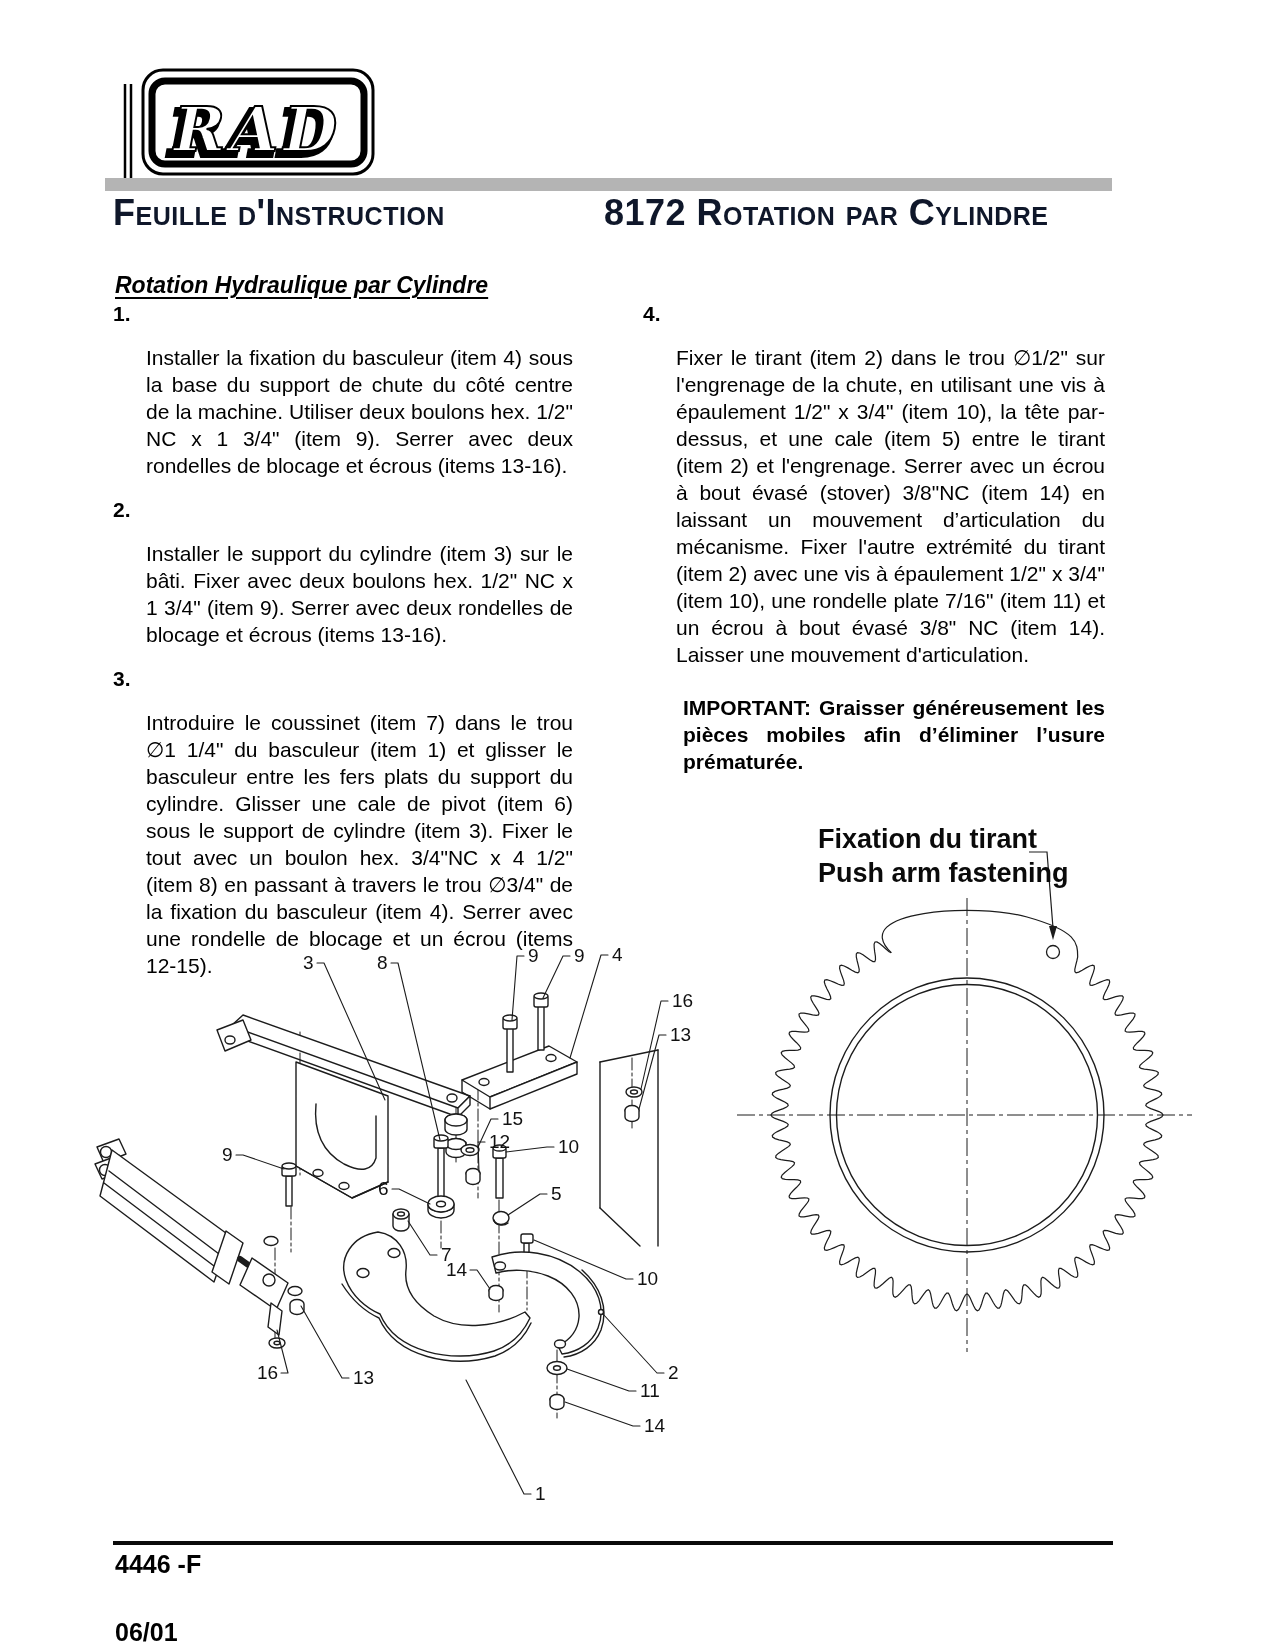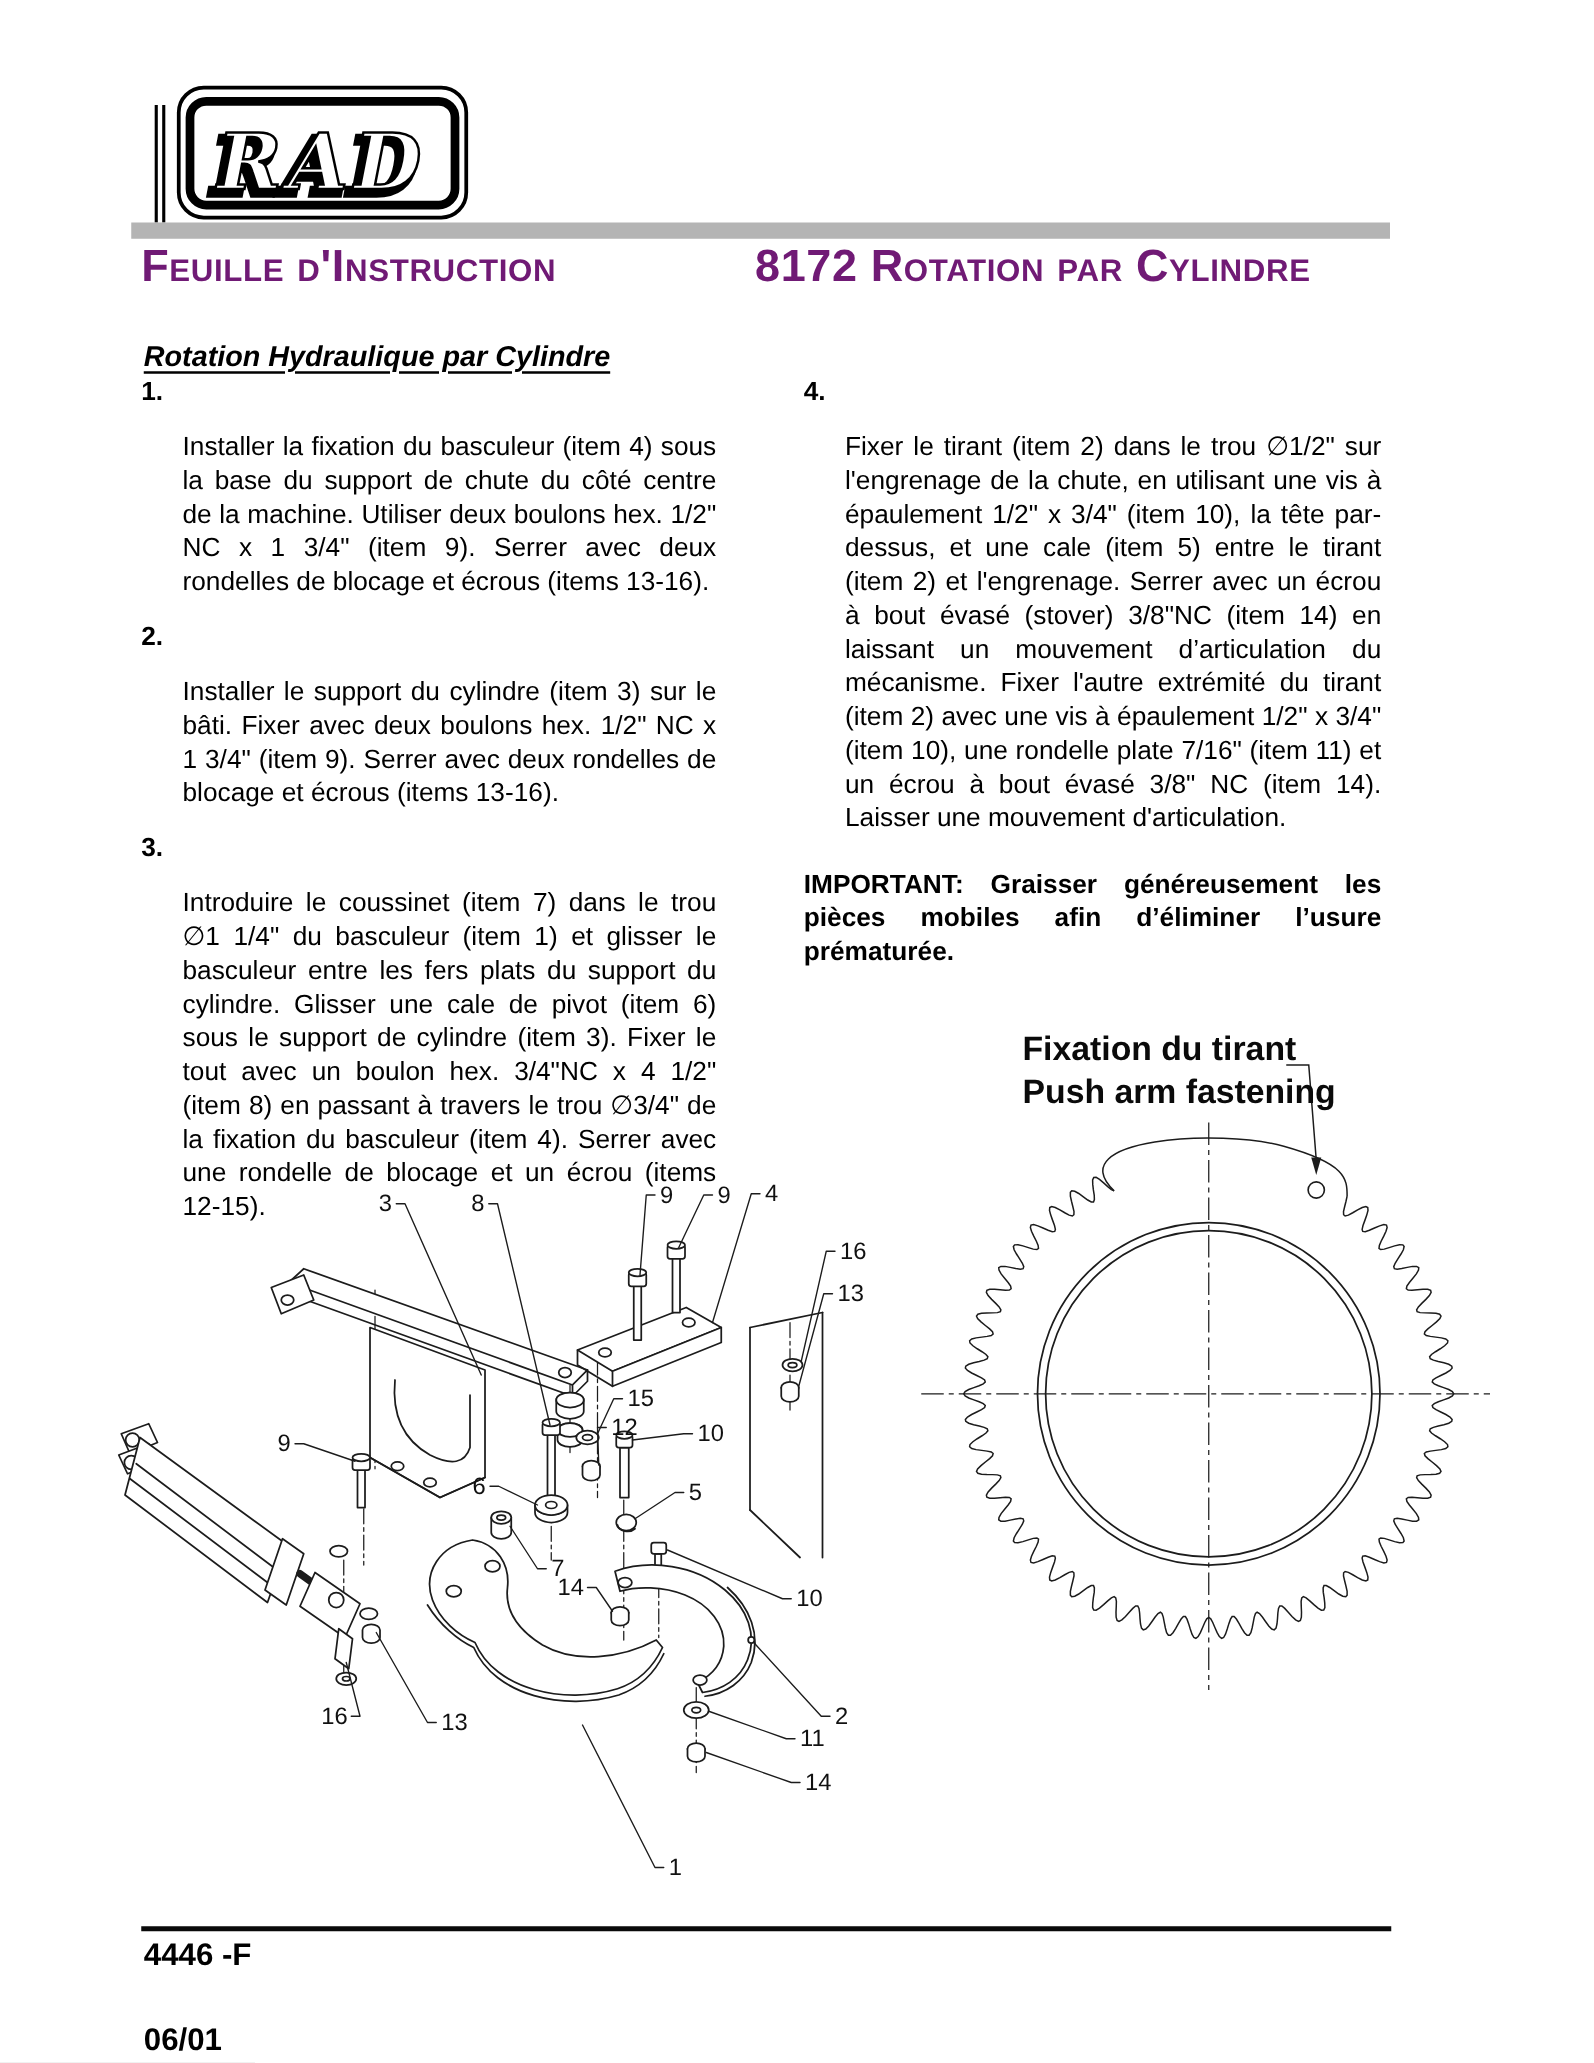--- a/index.html
+++ b/index.html
@@ -5,35 +5,35 @@
   html,body{margin:0;padding:0;background:#e8e8e8;}
   .page{
     position:relative; width:1275px; height:1650px; margin:0 auto;
     background:#ffffff; overflow:hidden;
     font-family:"Liberation Sans", sans-serif; color:#000;padding-left:12px;
   }
   .logo-svg{position:absolute; left:118px; top:66px;}
   .graybar{position:absolute; left:105px; top:178px; width:1007px; height:13px; background:#b4b4b4;}
   .title{
     position:absolute; top:192px; font-size:36px; font-weight:bold;
-    font-variant:small-caps; letter-spacing:0.5px; white-space:nowrap; color:#701a75;
+    font-variant:small-caps; letter-spacing:0.5px; white-space:nowrap; color:#0f172a;
   }
   .title-left{left:113px;}
   .title-right{left:604px;text-align:right;}
   .section-heading{
     position:absolute; left:115px; top:272px; font-size:23px; font-weight:bold; font-style:italic;
     text-decoration:underline; text-underline-offset:4px; text-decoration-thickness:2px;
   }
   .col{position:absolute; top:300px; font-size:21px; line-height:27px;}
   .col1{left:113px; width:460px;}
   .col2{left:643px; width:462px;}
   .item{display:flex; margin:0 0 17px 0;}
   .item .num{width:33px; font-weight:bold; flex:none;}
   .item .txt{flex:1; text-align:justify;margin-top:44px;}
-  .important{font-weight:bold; text-align:justify; margin-top:26px;}
+  .important{font-weight:bold; text-align:justify; margin-top:26px;margin-left:40px;}
   .diagram-svg{position:absolute; left:0; top:0;}
   .footer-rule{position:absolute; left:113px; top:1541px; width:1000px; height:4px; background:#0a0a0a;}
   .footer-doc{position:absolute; left:115px; top:1550px; font-size:25px; font-weight:bold;}
   .footer-date{position:absolute; left:115px; top:1582px; font-size:25px; font-weight:bold;margin-top:36px;}
 </style>
 </head>
 <body>
 
 <div class="page">
 

